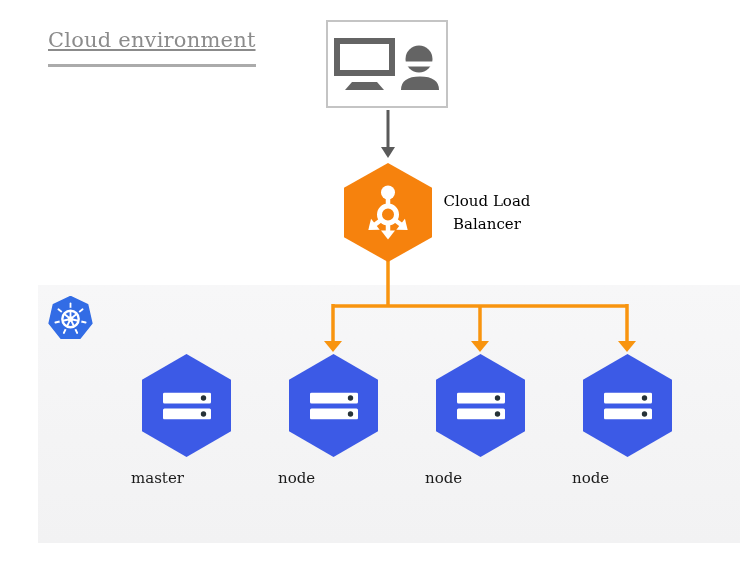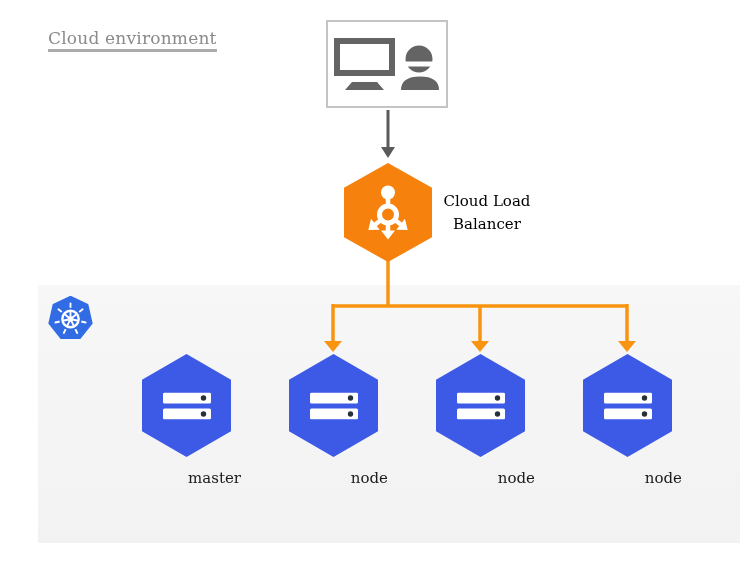--- a/index.html
+++ b/index.html
@@ -3,22 +3,23 @@
 <meta charset="utf-8">
 <style>
   html,body{margin:0;padding:0;background:#ffffff;}
   .canvas{
     position:relative;width:756px;height:567px;background:#ffffff;overflow:hidden;
     font-family:"DejaVu Serif","Liberation Serif",serif;
   }
   
   .title{
     position:absolute;left:48px;top:28px;display:inline-block;
-    font-size:17px;color:#8b8b8b;padding-bottom:1px;border-bottom:3px solid #ababab;
+    font-size:21px;color:#8b8b8b;padding-bottom:12px;border-bottom:3px solid #ababab;
     letter-spacing:.2px;
+    text-decoration:underline;
   }
   
   .client-box{
     position:absolute;left:326px;top:20px;width:122px;height:88px;
     background:#ffffff;border:2px solid #c4c4c4;box-sizing:border-box;
   }
   .client-box svg{position:absolute;left:0;top:0;}
   
   .connectors{position:absolute;left:0;top:0;width:756px;height:567px;z-index:2;pointer-events:none;}
   
@@ -39,21 +40,21 @@
   .hex-node1{left:289px;}
   .hex-node2{left:436px;}
   .hex-node3{left:583px;}
   
   .lb-label{
     position:absolute;left:437px;top:190px;width:100px;z-index:3;
     font-size:15px;line-height:1.55;color:#000000;text-align:center;
   }
   .node-label{
     position:absolute;top:469px;width:110px;z-index:3;
-    font-size:15px;color:#1a1a1a;text-align:right;
+    font-size:15px;color:#1a1a1a;text-align:left;
   }
   .nl-master{left:131px;}
   .nl-node1{left:278px;}
   .nl-node2{left:425px;}
   .nl-node3{left:572px;}
 </style>
 </head>
 <body>
 
 <div class="canvas">

